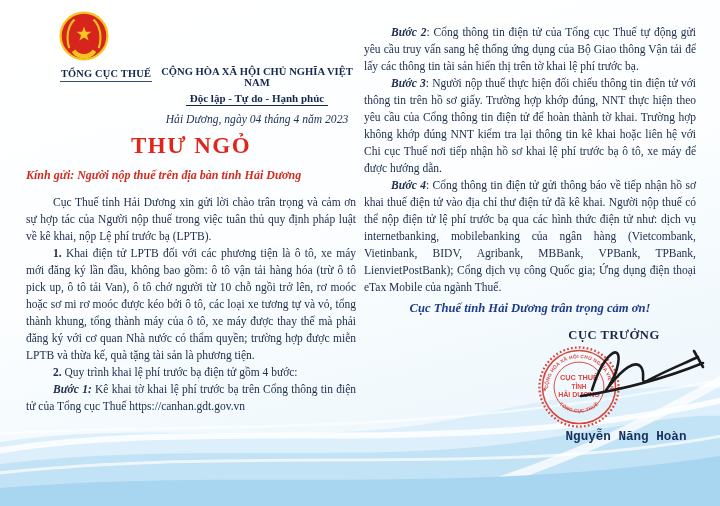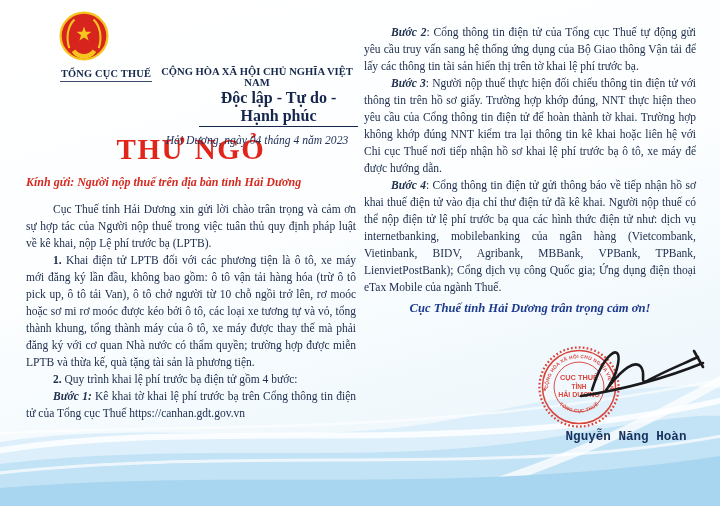--- a/index.html
+++ b/index.html
@@ -12,24 +12,24 @@
   
   .col-left{position:absolute;left:26px;top:6px;width:330px;}
   .header{position:relative;height:114px;}
   .emblem{position:absolute;left:32px;top:4px;width:52px;height:52px;}
   .agency{position:absolute;left:0;top:62px;width:160px;text-align:center;}
   .agency-l1{font-weight:bold;font-size:10.4px;color:#15264c;letter-spacing:.2px;}
   .agency-l2{font-weight:bold;font-size:10.4px;color:#15264c;letter-spacing:.2px;}
   .agency-rule{width:92px;margin:2px auto 0;border-top:1px solid #3a4a6b;}
   .motto{position:absolute;left:130px;top:60px;width:202px;text-align:center;}
   .motto-l1{font-weight:bold;font-size:10.6px;color:#15264c;}
-  .motto-l2{display:inline-block;font-weight:bold;font-size:16px;color:#15264c;
-            border-bottom:1.2px solid #15264c;padding:1px 4px 1px;margin-left:43px;}
+  .motto-l2{display:inline-block;font-weight:bold;font-size:11px;color:#15264c;
+            border-bottom:1.2px solid #15264c;padding:1px 4px 1px;}
   .date-line{font-style:italic;font-size:11.6px;margin-top:7px;color:#223258;}
-  .doc-title{margin:13px 0 9px;text-align:center;font-size:29px;font-weight:bold;
+  .doc-title{margin:13px 0 9px;text-align:center;font-size:23px;font-weight:bold;
              color:#e2251b;letter-spacing:1.5px;}
   .salutation{text-align:left;font-size:12px;font-weight:bold;font-style:italic;
               color:#d52a20;margin-bottom:11px;}
   
   .body p{margin:0;text-indent:27px;text-align:justify;font-size:11.5px;line-height:17px;color:#20304f;}
   .lead-num{font-weight:bold;}
   .lead-step{font-weight:bold;font-style:italic;}
   
   .col-right{position:absolute;left:364px;top:24px;width:332px;}
   .thanks{margin-top:5px;text-align:center;font-size:12.6px;font-weight:bold;font-style:italic;color:#1d3a8d;}
@@ -92,20 +92,21 @@
   <div class="col-right">
     <div class="body">
       <p><span class="lead-step">Bước 2</span><span>: Cổng thông tin điện tử của Tổng cục Thuế tự động gửi yêu cầu truy vấn sang hệ thống ứng dụng của Bộ Giao thông Vận tải để lấy các thông tin tài sản hiển thị trên tờ khai lệ phí trước bạ.</span></p>
       <p><span class="lead-step">Bước 3</span><span>: Người nộp thuế thực hiện đối chiếu thông tin điện tử với thông tin trên hồ sơ giấy. Trường hợp khớp đúng, NNT thực hiện theo yêu cầu của Cổng thông tin điện tử để hoàn thành tờ khai. Trường hợp không khớp đúng NNT kiểm tra lại thông tin kê khai hoặc liên hệ với Chi cục Thuế nơi tiếp nhận hồ sơ khai lệ phí trước bạ ô tô, xe máy để được hướng dẫn.</span></p>
       <p><span class="lead-step">Bước 4</span><span>: Cổng thông tin điện tử gửi thông báo về tiếp nhận hồ sơ khai thuế điện tử vào địa chỉ thư điện tử đã kê khai. Người nộp thuế có thể nộp điện tử lệ phí trước bạ qua các hình thức điện tử như: dịch vụ internetbanking, mobilebanking của ngân hàng (Vietcombank, Vietinbank, BIDV, Agribank, MBBank, VPBank, TPBank, LienvietPostBank); Cổng dịch vụ công Quốc gia; Ứng dụng điện thoại eTax Mobile của ngành Thuế.</span></p>
     </div>
 
     <div class="thanks">Cục Thuế tỉnh Hải Dương trân trọng cảm ơn!</div>
 
     <div class="sign-area">
+      <div class="signer-title">CỤC TRƯỞNG</div>
 
       <svg class="stamp" viewBox="0 0 100 100">
         <circle cx="50" cy="50" r="46" fill="none" stroke="#d8362c" stroke-width="2.6" stroke-dasharray="2 2.6"></circle>
         <circle cx="50" cy="50" r="42.5" fill="#ffffff" fill-opacity=".12" stroke="#d8362c" stroke-width="1.8"></circle>
         <circle cx="50" cy="50" r="29" fill="none" stroke="#d8362c" stroke-width="1.1"></circle>
         <defs>
           <path id="arcTop" d="M 14,52 A 36,36 0 1 1 86,52.5"></path>
           <path id="arcBot" d="M 19,58 A 33,33 0 0 0 81,58"></path>
         </defs>
         <text class="st-arc"><textPath href="#arcTop">CỘNG HÒA XÃ HỘI CHỦ NGHĨA VIỆT NAM</textPath></text>

